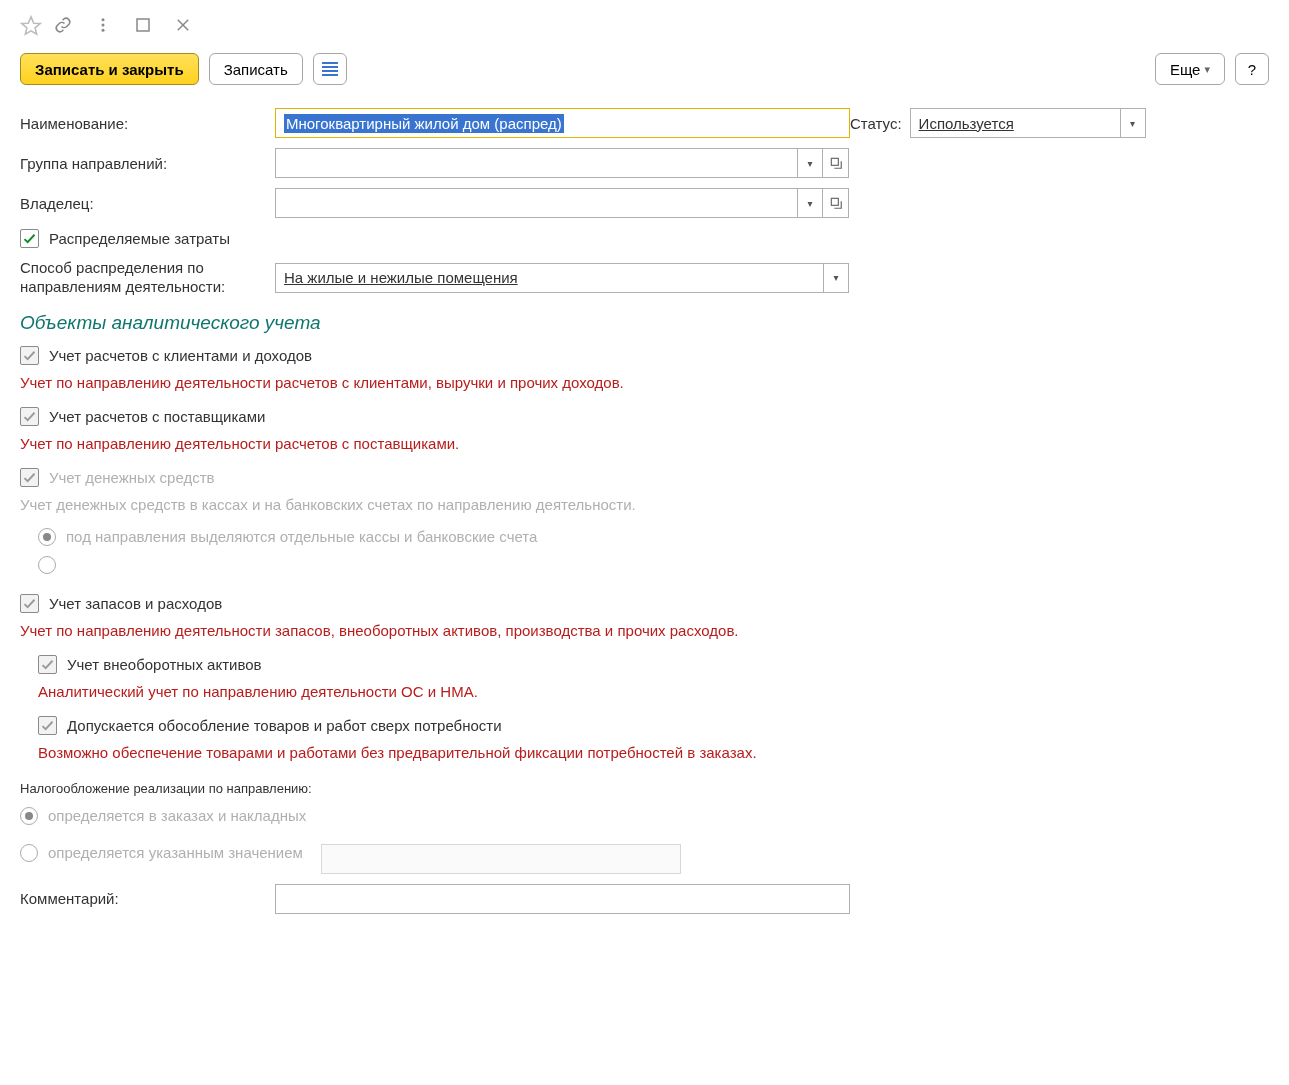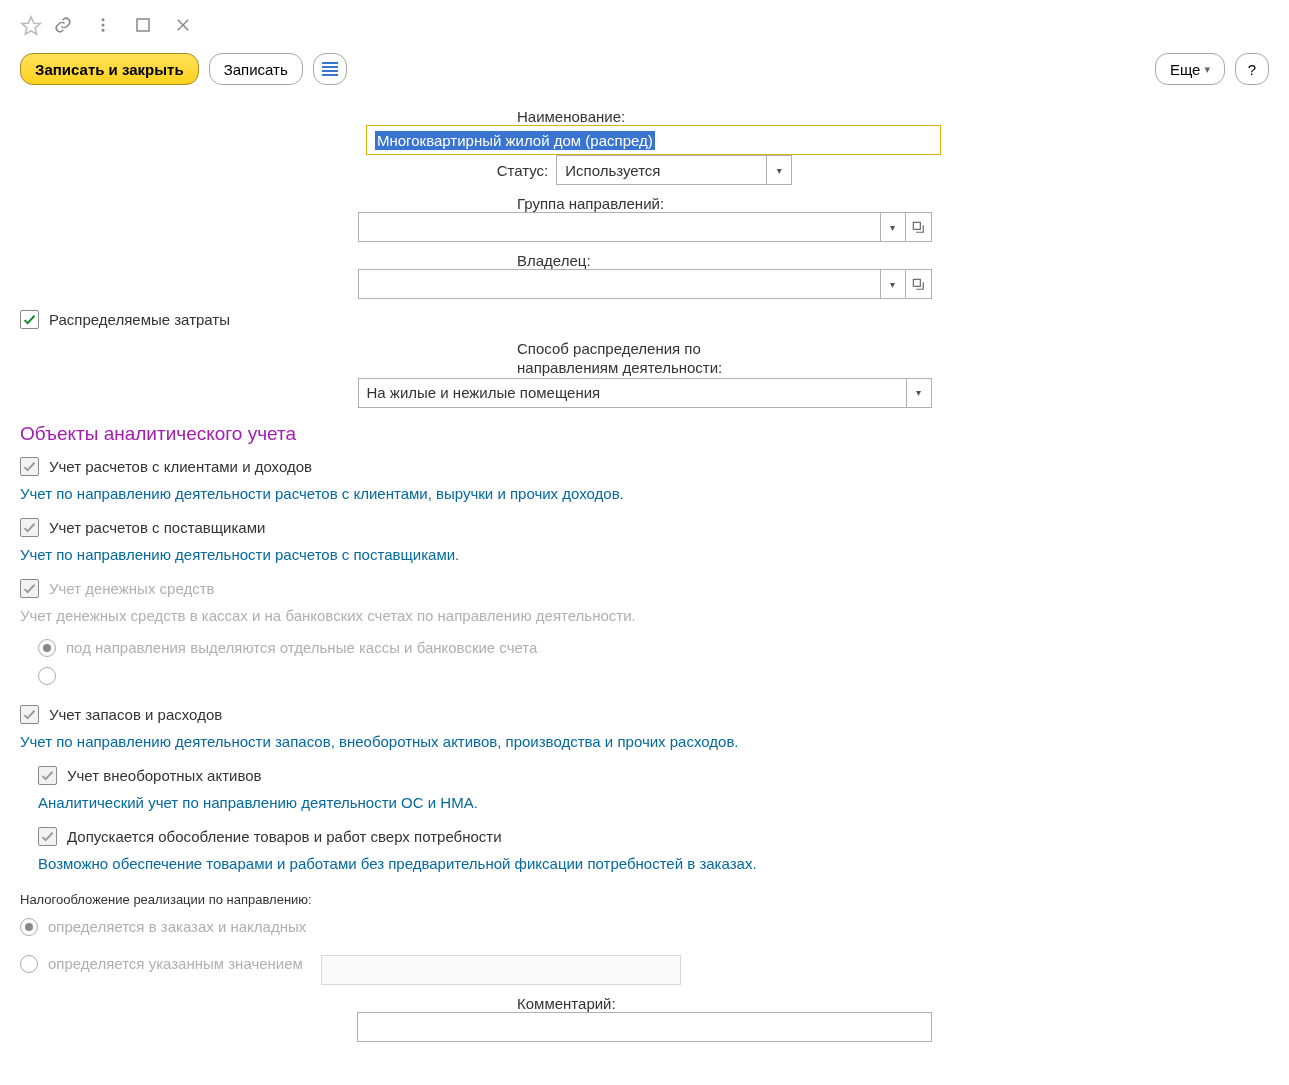--- a/index.html
+++ b/index.html
@@ -42,21 +42,21 @@
   .toolbar {
     display: flex;
     align-items: center;
     padding: 6px 0 18px 0;
   }
   .btn {
     height: 32px;
     padding: 0 14px;
     border: 1px solid #a7a7a7;
     background: #fff;
-    border-radius: 13px;
+    border-radius: 6px;
     font-size: 15px;
     cursor: pointer;
     display: inline-flex;
     align-items: center;
     justify-content: center;
   }
   .btn-primary {
     background: linear-gradient(#ffe15a, #ffd21f);
     border-color: #a38b1d;
     font-weight: bold;
@@ -70,38 +70,36 @@
     font-size: 11px;
     margin-left: 4px;
     color: #666;
   }
   .toolbar-left { display: flex; gap: 10px; align-items: center; }
   .toolbar-right { display: flex; gap: 10px; margin-left: auto; }
   .form-row {
     display: flex;
     align-items: center;
     padding: 5px 0;
-    flex-direction: column;
   }
   .label-col {
     width: 255px;
     flex-shrink: 0;
     color: #333;
   }
   .label-col.twoline { line-height: 1.25; }
   .text-input {
     height: 30px;
     border: 1px solid #b0b0b0;
     padding: 0 8px;
     font-size: 15px;
     background: #fff;
   }
   .text-input.selected-text {
     background: #fff;
-    margin-left: 18px;
   }
   .text-input.selected-text .sel {
     background: #3874d0;
     color: #fff;
     padding: 1px 2px;
   }
   .name-input {
     width: 575px;
     border: 1px solid #e0b400;
     display: flex;
@@ -112,20 +110,21 @@
     align-items: stretch;
     height: 30px;
   }
   .combo .combo-text {
     border: 1px solid #b0b0b0;
     border-right: none;
     padding: 0 8px;
     display: flex;
     align-items: center;
     background: #fff;
+    text-decoration: underline;
   }
   .combo .combo-btn {
     width: 26px;
     border: 1px solid #b0b0b0;
     background: #fff;
     display: flex;
     align-items: center;
     justify-content: center;
     font-size: 10px;
     color: #555;
@@ -151,26 +150,27 @@
     display: flex;
     align-items: center;
     justify-content: center;
     flex-shrink: 0;
     background: #fff;
   }
   .checkbox.checked svg { width: 15px; height: 15px; stroke: #0c8a1f; stroke-width: 3; fill: none; }
   .checkbox.checked-disabled svg { stroke: #999; }
   .checkbox.checked-disabled { background: #f2f2f2; }
   .section-heading {
-    color: #a21caf;
+    color: #0f766e;
     font-size: 19px;
     padding: 10px 0 6px 0;
+    font-style: italic;
   }
   .desc {
-    color: #0369a1;
+    color: #b91c1c;
     padding: 3px 0 10px 0;
   }
   .desc.disabled { color: #b0b0b0; }
   .indent { padding-left: 18px; }
   .disabled-text { color: #b0b0b0; }
   .radio-row {
     display: flex;
     align-items: flex-start;
     gap: 10px;
     padding: 5px 0;

